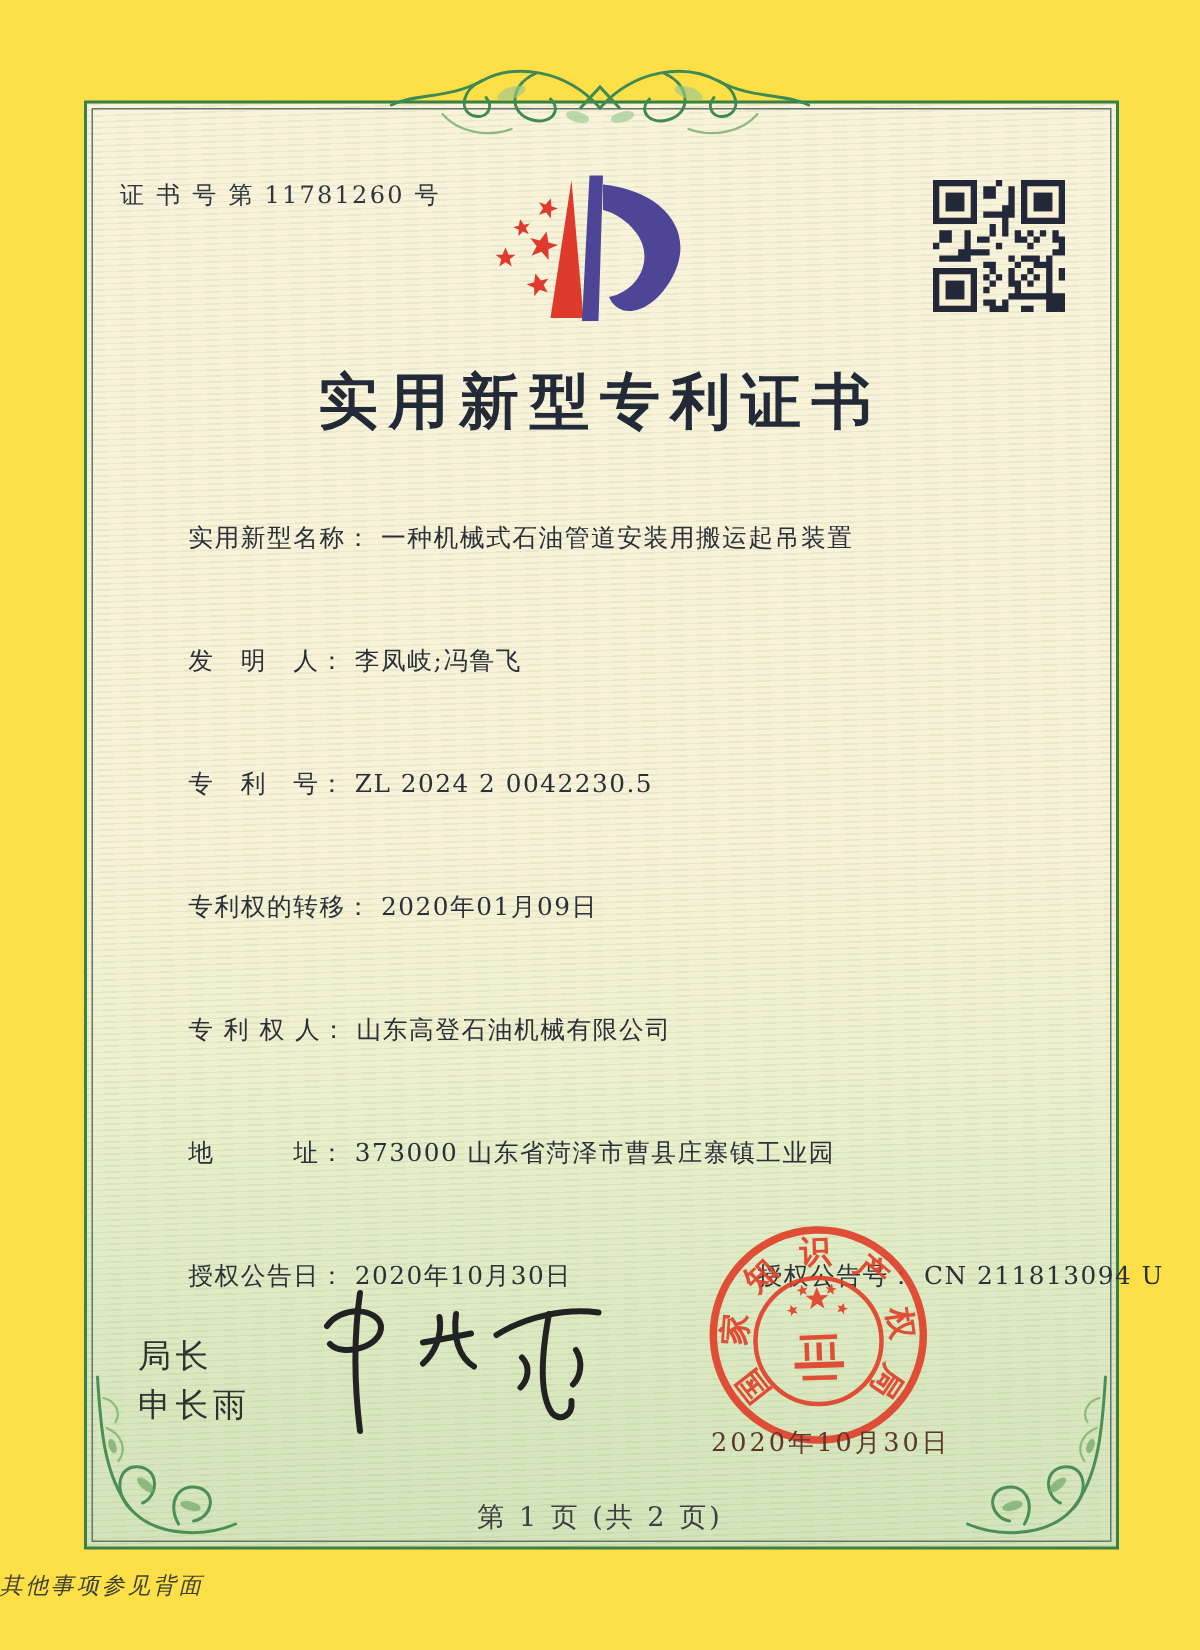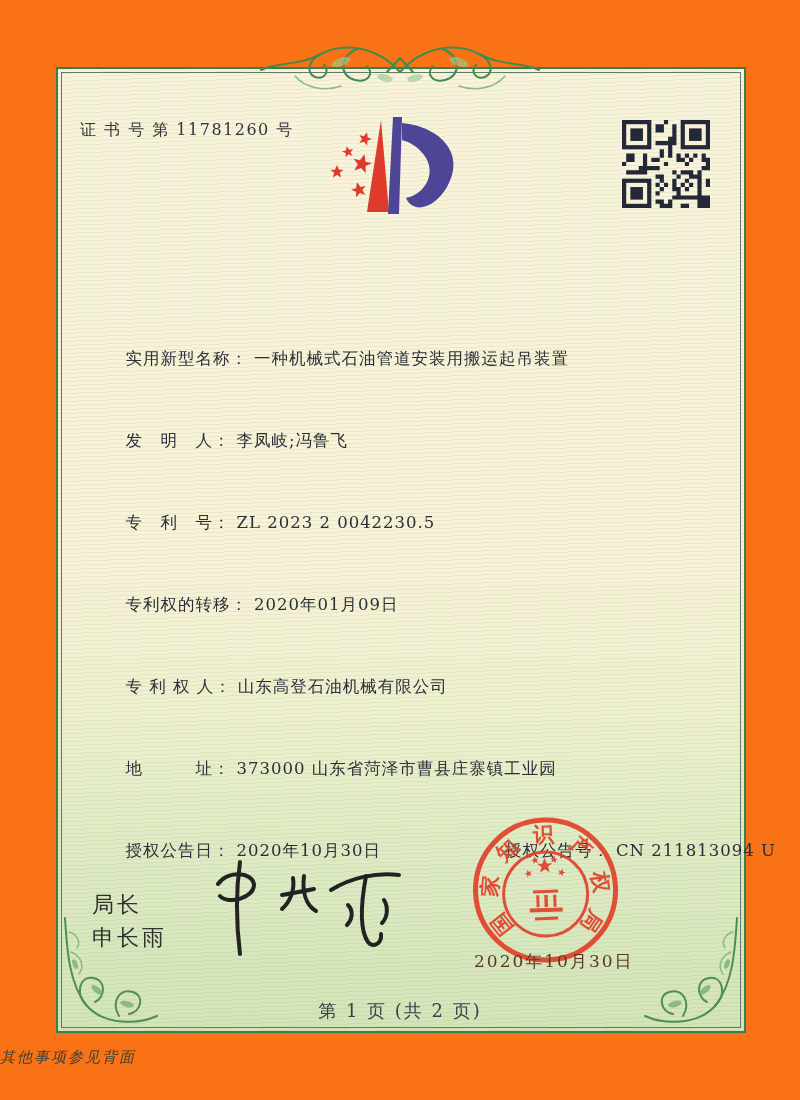--- a/index.html
+++ b/index.html
@@ -1,20 +1,20 @@
 <!DOCTYPE html>
 <html><head>
 <meta charset="utf-8">
 <style>
   * { margin: 0; padding: 0; box-sizing: border-box; }
   html,body { background: #e9e9e9; }
   .page {
     position: relative;
     width: 800px; height: 1100px;
-    background: #f97316;
+    background: #fde047;
     font-family: "DejaVu Serif", "Liberation Serif", serif;
     color: #2b2f38;
     overflow: hidden;
     box-shadow: 0 0 6px rgba(0,0,0,.25);
   }
   
   .frame-outer {
     position: absolute; left: 56px; top: 67px; width: 690px; height: 966px;
     border: 2.5px solid #37804c;
     background:
@@ -169,30 +169,31 @@
       <use href="#star" transform="translate(21,62) scale(7) rotate(0)"></use>
       <use href="#star" transform="translate(43,80) scale(8) rotate(-15)"></use>
       <path d="M65,10 L73,102 L51,102 Z"></path>
     </g>
     <g fill="#4e4596">
       <path d="M77,7 L86,7 L83,104 L72,104 Z"></path>
       <path d="M86,13 C126,17 150,45 131,77 C118,99 97,104 90,88 C110,84 121,62 108,45 C102,37 94,32 86,30 Z"></path>
     </g>
   </svg>
 
+  <div class="title">实用新型专利证书</div>
 
   <div class="fields">
     <div class="field-row">
       <span class="field-label">实用新型名称：</span><span class="field-value">一种机械式石油管道安装用搬运起吊装置</span>
     </div>
     <div class="field-row">
       <span class="field-label">发　明　人：</span><span class="field-value">李凤岐;冯鲁飞</span>
     </div>
     <div class="field-row">
-      <span class="field-label">专　利　号：</span><span class="field-value">ZL 2023 2 0042230.5</span>
+      <span class="field-label">专　利　号：</span><span class="field-value">ZL 2024 2 0042230.5</span>
     </div>
     <div class="field-row">
       <span class="field-label">专利权的转移：</span><span class="field-value">2020年01月09日</span>
     </div>
     <div class="field-row">
       <span class="field-label">专 利 权 人：</span><span class="field-value">山东高登石油机械有限公司</span>
     </div>
     <div class="field-row">
       <span class="field-label">地　　　址：</span><span class="field-value">373000 山东省菏泽市曹县庄寨镇工业园</span>
     </div>

